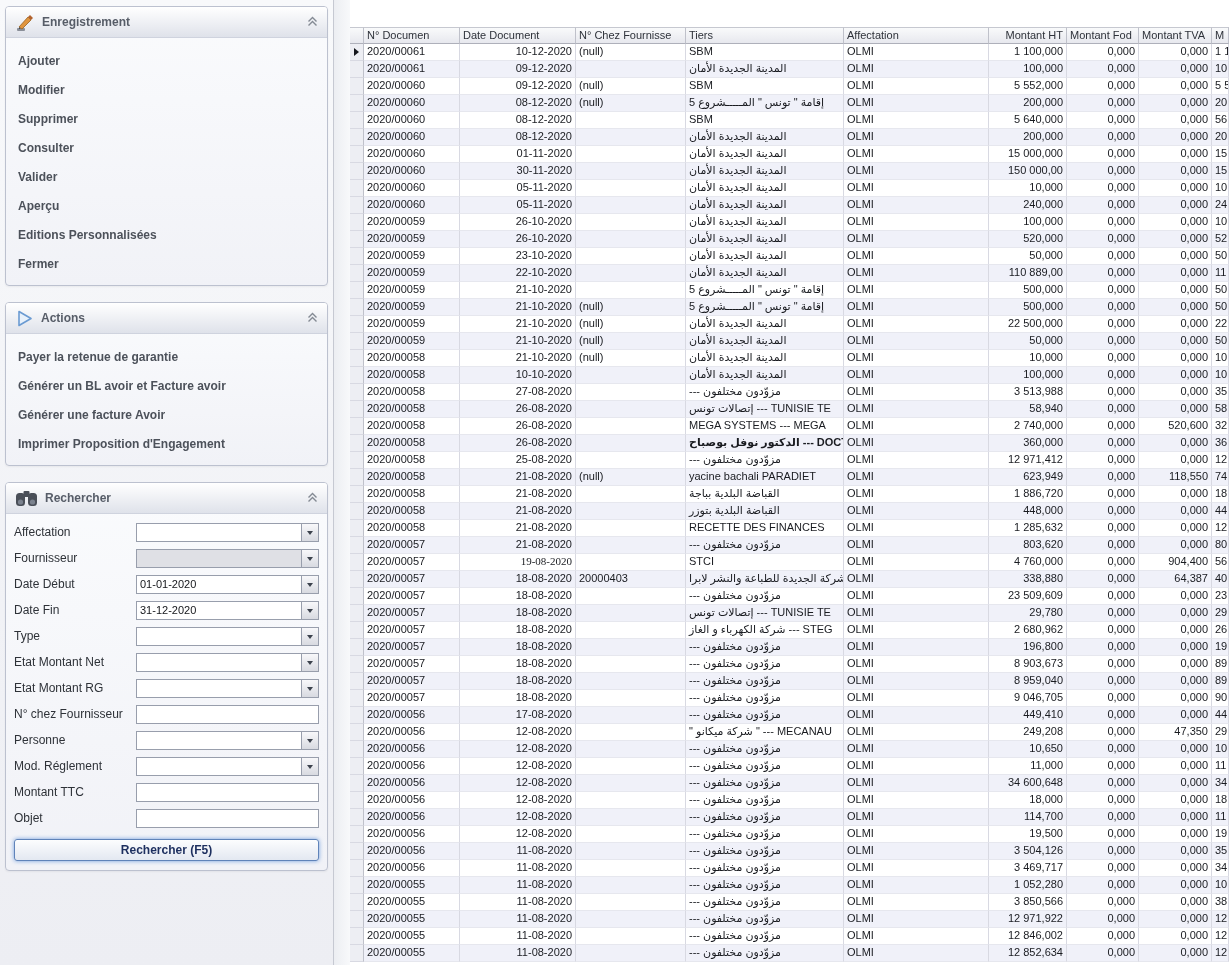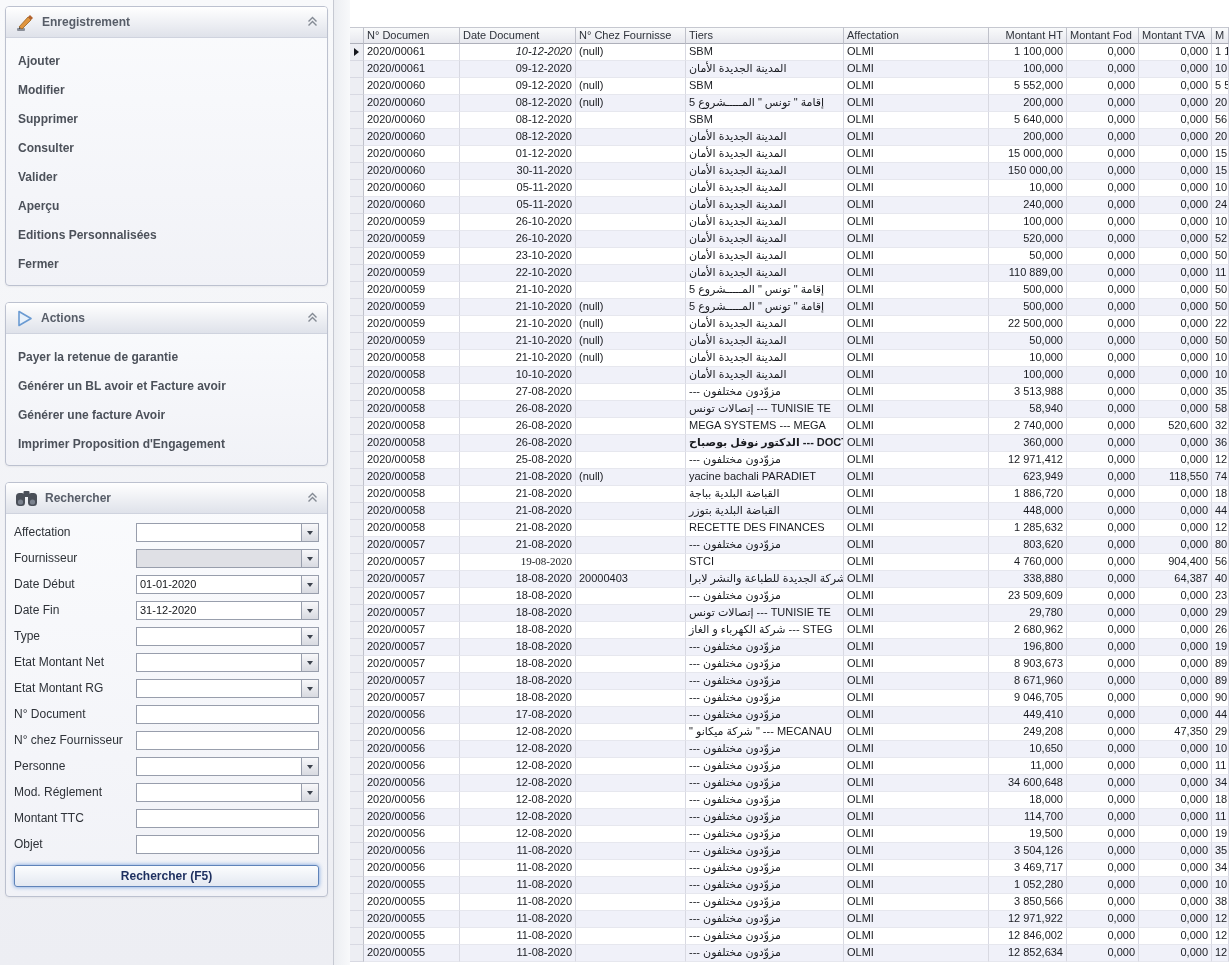--- a/index.html
+++ b/index.html
@@ -201,24 +201,20 @@
         <div class="form-row">
           <div class="form-label">Etat Montant RG</div>
           <div class="combo">
             <div class="combo-text"></div>
             <div class="combo-btn">
               <span class="combo-arrow"></span>
             </div>
           </div>
         </div>
         <div class="form-row">
-          <div class="form-label">N° Document</div>
-          <input class="text-input" type="text" style="">
-        </div>
-        <div class="form-row">
           <div class="form-label">N° chez Fournisseur</div>
           <input class="text-input" type="text" style="">
         </div>
         <div class="form-row">
           <div class="form-label">Personne</div>
           <div class="combo">
             <div class="combo-text"></div>
             <div class="combo-btn">
               <span class="combo-arrow"></span>
             </div>
@@ -261,21 +257,21 @@
       <div class="hcell al-l" style="width: 72px;">Montant Fod</div>
       <div class="hcell al-l" style="width: 73px;">Montant TVA</div>
       <div class="hcell al-l fill">M</div>
     </div>
   <div id="grid-body">
       <div class="grow">
         <div class="ind">
           <span class="arrow-right"></span>
         </div>
         <div class="gcell al-l" style="width: 96px;">2020/00061</div>
-        <div class="gcell al-r" style="width: 116px; font-style: italic;">10-12-2020</div>
+        <div class="gcell al-r" style="width: 116px;">10-12-2020</div>
         <div class="gcell al-l" style="width: 110px;">(null)</div>
         <div class="gcell al-l" style="width: 158px;">SBM</div>
         <div class="gcell al-l" style="width: 145px;">OLMI</div>
         <div class="gcell al-r" style="width: 78px;">1 100,000</div>
         <div class="gcell al-r" style="width: 72px;">0,000</div>
         <div class="gcell al-r" style="width: 73px;">0,000</div>
         <div class="gcell al-l fill">1 1</div>
       </div>
       <div class="grow alt">
         <div class="ind"></div>
@@ -333,21 +329,21 @@
         <div class="gcell al-l" style="width: 158px;">المدينة الجديدة الأمان</div>
         <div class="gcell al-l" style="width: 145px;">OLMI</div>
         <div class="gcell al-r" style="width: 78px;">200,000</div>
         <div class="gcell al-r" style="width: 72px;">0,000</div>
         <div class="gcell al-r" style="width: 73px;">0,000</div>
         <div class="gcell al-l fill">20</div>
       </div>
       <div class="grow">
         <div class="ind"></div>
         <div class="gcell al-l" style="width: 96px;">2020/00060</div>
-        <div class="gcell al-r" style="width: 116px;">01-12-2020</div>
+        <div class="gcell al-r" style="width: 116px;">01-11-2020</div>
         <div class="gcell al-l" style="width: 110px;"></div>
         <div class="gcell al-l" style="width: 158px;">المدينة الجديدة الأمان</div>
         <div class="gcell al-l" style="width: 145px;">OLMI</div>
         <div class="gcell al-r" style="width: 78px;">15 000,000</div>
         <div class="gcell al-r" style="width: 72px;">0,000</div>
         <div class="gcell al-r" style="width: 73px;">0,000</div>
         <div class="gcell al-l fill">15</div>
       </div>
       <div class="grow alt">
         <div class="ind"></div>
@@ -709,21 +705,21 @@
         <div class="gcell al-r" style="width: 73px;">0,000</div>
         <div class="gcell al-l fill">89</div>
       </div>
       <div class="grow alt">
         <div class="ind"></div>
         <div class="gcell al-l" style="width: 96px;">2020/00057</div>
         <div class="gcell al-r" style="width: 116px;">18-08-2020</div>
         <div class="gcell al-l" style="width: 110px;"></div>
         <div class="gcell al-l" style="width: 158px;">--- مزوّدون مختلفون</div>
         <div class="gcell al-l" style="width: 145px;">OLMI</div>
-        <div class="gcell al-r" style="width: 78px;">8 671,960</div>
+        <div class="gcell al-r" style="width: 78px;">8 959,040</div>
         <div class="gcell al-r" style="width: 72px;">0,000</div>
         <div class="gcell al-r" style="width: 73px;">0,000</div>
         <div class="gcell al-l fill">89</div>
       </div>
       <div class="grow">
         <div class="ind"></div>
         <div class="gcell al-l" style="width: 96px;">2020/00057</div>
         <div class="gcell al-r" style="width: 116px;">18-08-2020</div>
         <div class="gcell al-l" style="width: 110px;"></div>
         <div class="gcell al-l" style="width: 158px;">--- مزوّدون مختلفون</div>

